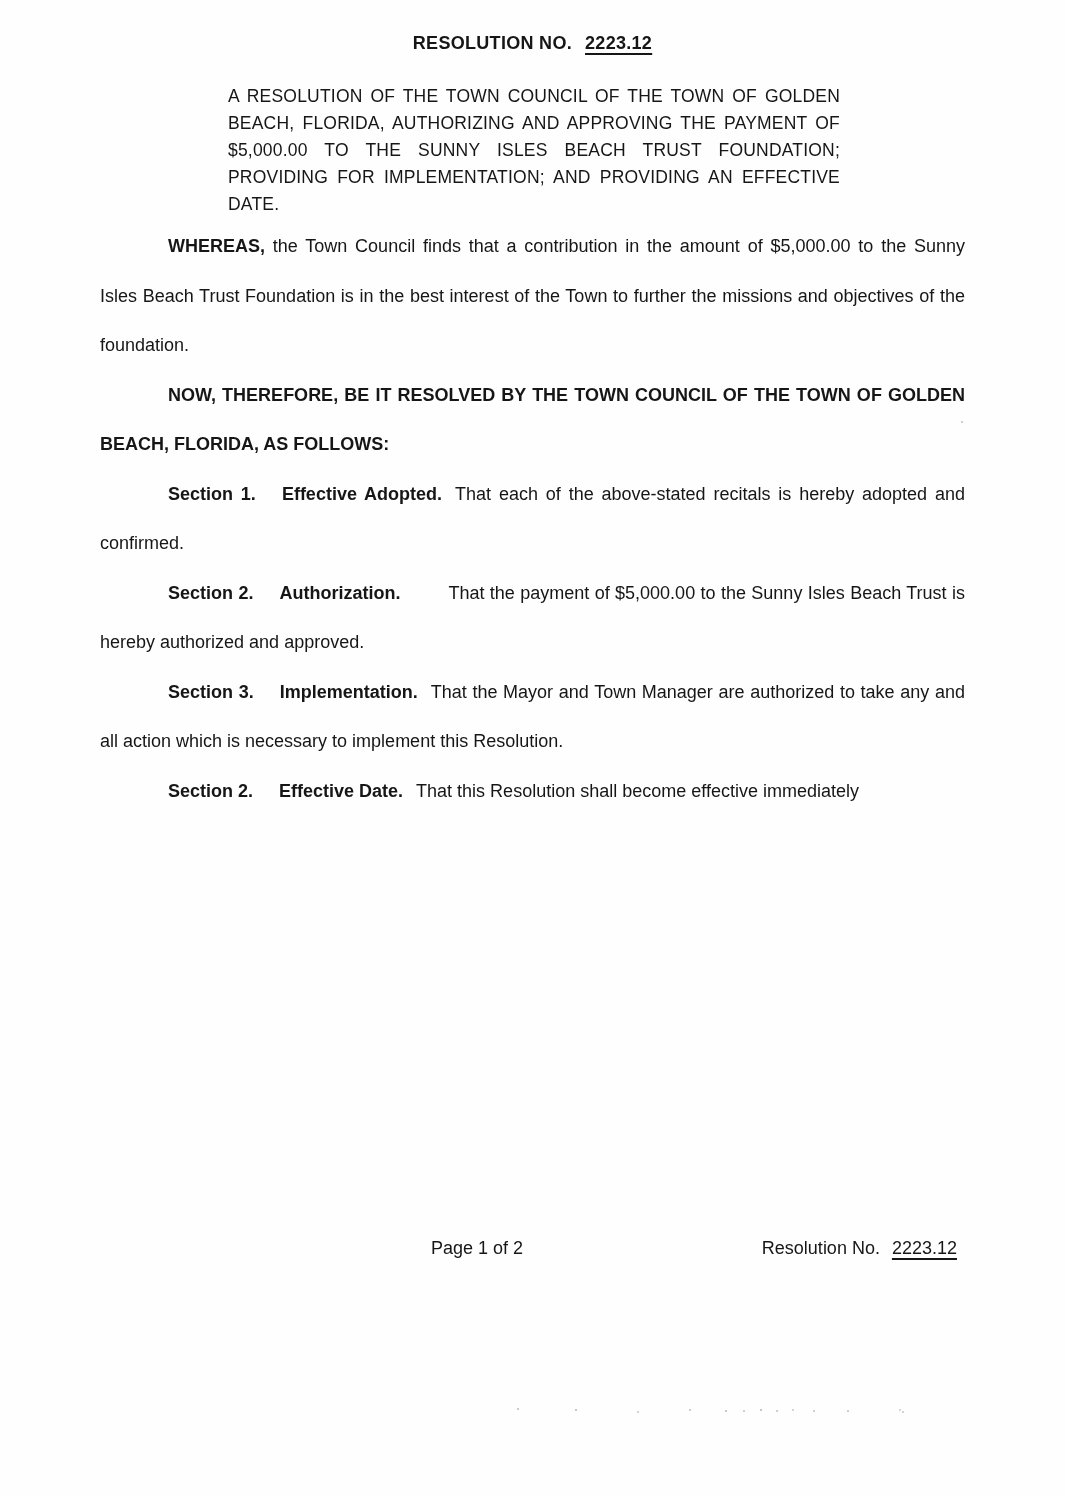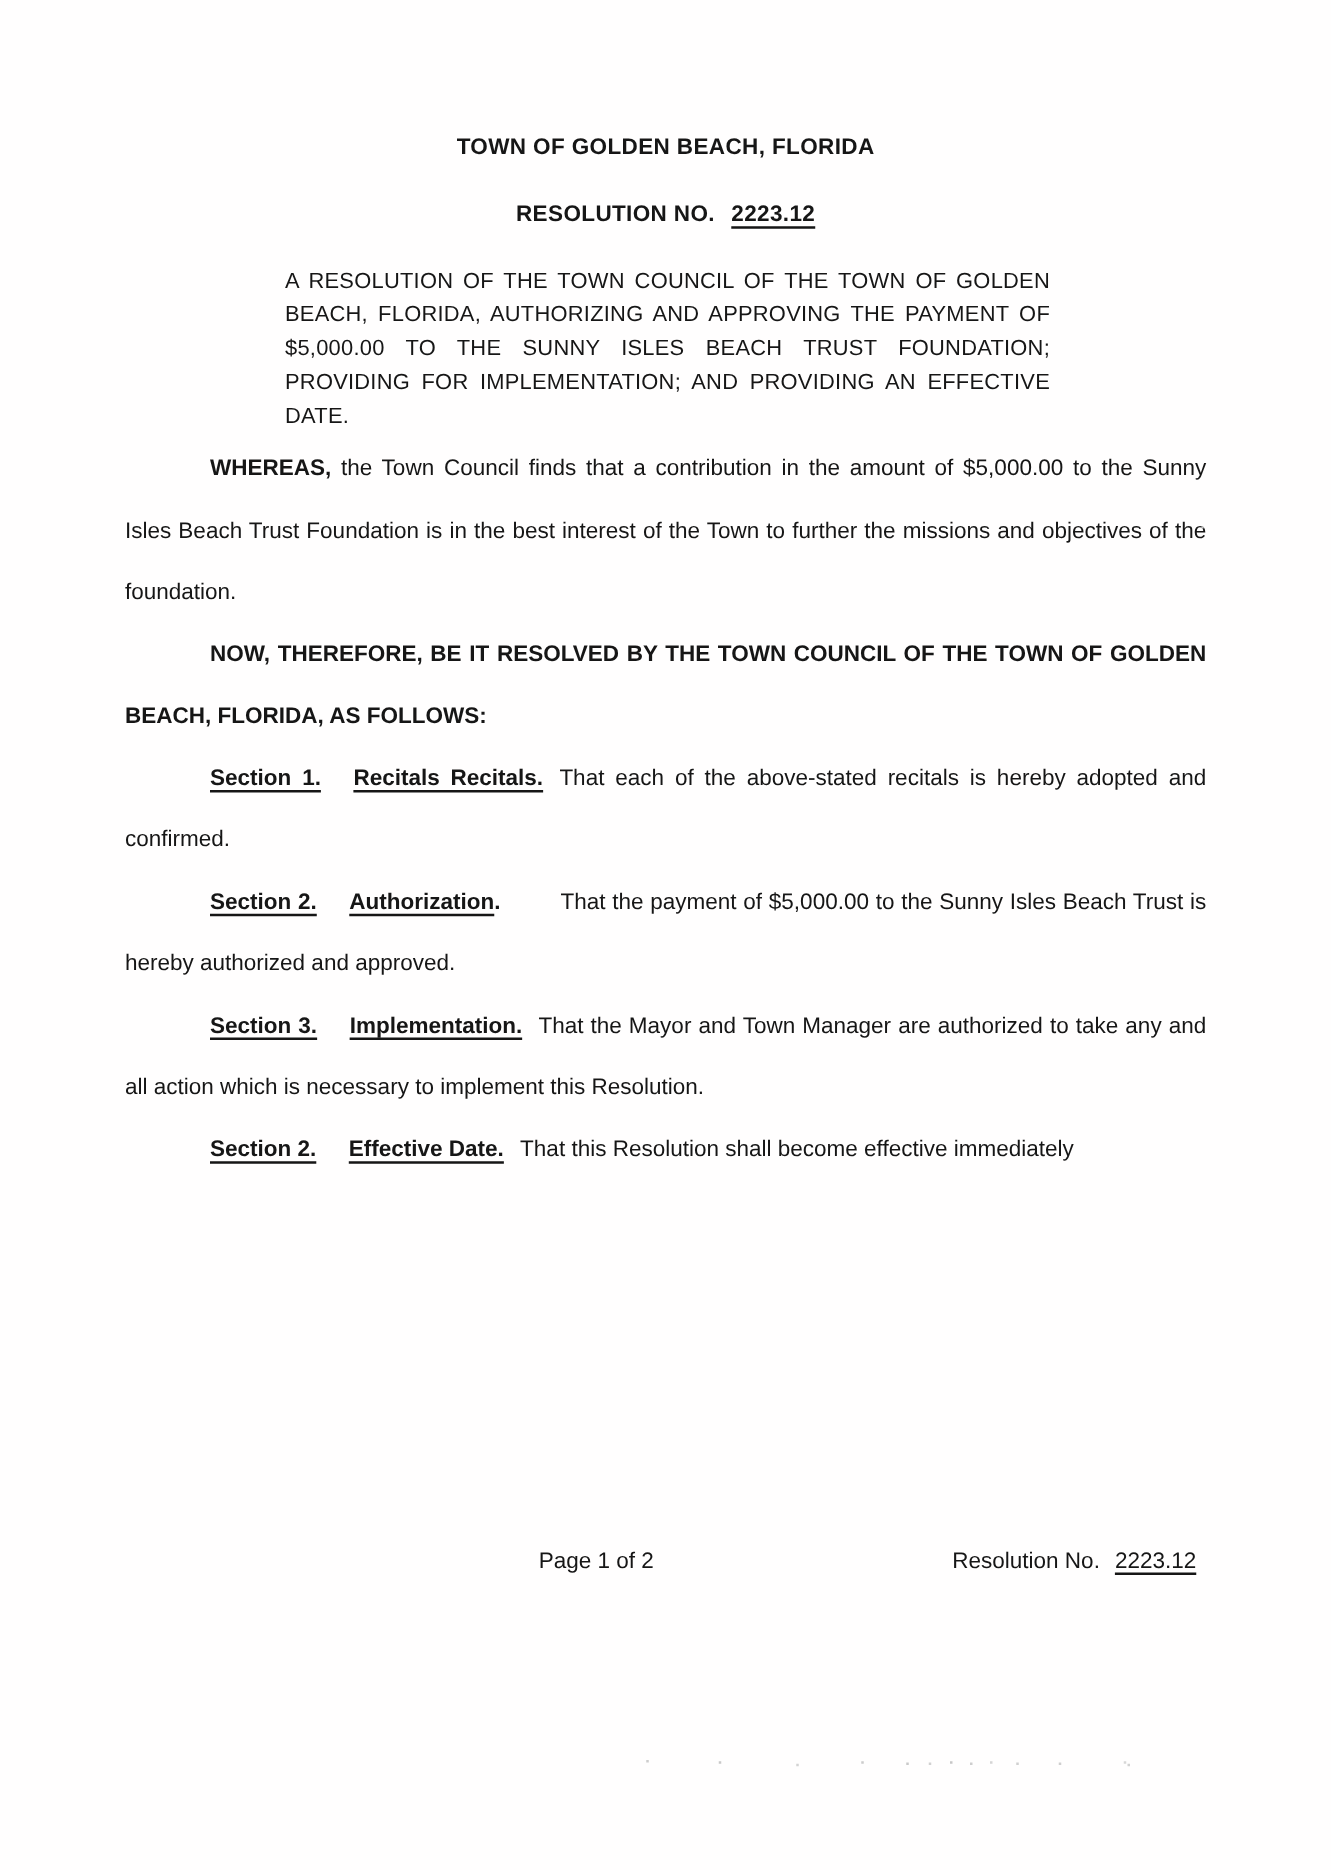--- a/index.html
+++ b/index.html
@@ -54,21 +54,20 @@
   }
   .body-text p {
     margin: 0;
     text-indent: 68px;
   }
   .lead { font-weight: bold; }
   .resolved-clause { font-weight: bold; }
 
   .sec-num, .sec-head {
     font-weight: bold;
-    text-decoration: underline;
     text-decoration-thickness: 2px;
     text-underline-offset: 4px;
   }
   .sec-tail { font-weight: bold; }
   .gap1 { display: inline-block; width: 26px; }
   .gap2 { display: inline-block; width: 13px; }
   .sec-2 .gap2 { display: inline-block; width: 48px; }
 
   .footer {
     position: absolute;
@@ -118,38 +117,37 @@
     border-radius: 50%;
     background: #c0c0c0;
   }
 </style>
 </head>
 <body>
 
 <div class="page">
   <div class="content">
 
-    <h1 class="doc-title">TOWN OF GOLDEN BEACH, FLORIDA</h1>
 
     <div class="res-line">
       <span>RESOLUTION NO.</span><span class="res-num">2223.12</span>
     </div>
 
     <p class="summary">A RESOLUTION OF THE TOWN COUNCIL OF THE TOWN OF GOLDEN BEACH, FLORIDA, AUTHORIZING AND APPROVING THE PAYMENT OF $5,000.00 TO THE SUNNY ISLES BEACH TRUST FOUNDATION; PROVIDING FOR IMPLEMENTATION; AND PROVIDING AN EFFECTIVE DATE.</p>
 
     <div class="body-text">
 
 
 
 
       <p><span class="lead">WHEREAS,</span><span> the Town Council finds that a contribution in the amount of $5,000.00 to the Sunny Isles Beach Trust Foundation is in the best interest of the Town to further the missions and objectives of the foundation.</span></p>
 
       <p class="resolved-clause">NOW, THEREFORE, BE IT RESOLVED BY THE TOWN COUNCIL OF THE TOWN OF GOLDEN BEACH, FLORIDA, AS FOLLOWS:</p>
 
-      <p class="sec-1"><span class="sec-num">Section 1.</span><span class="gap1"></span><span class="sec-head">Recitals Recitals.</span><span class="sec-tail"></span><span class="gap2"></span><span>That each of the above-stated recitals is hereby adopted and confirmed.</span></p>
+      <p class="sec-1"><span class="sec-num">Section 1.</span><span class="gap1"></span><span class="sec-head">Effective Adopted.</span><span class="sec-tail"></span><span class="gap2"></span><span>That each of the above-stated recitals is hereby adopted and confirmed.</span></p>
 
       <p class="sec-2"><span class="sec-num">Section 2.</span><span class="gap1"></span><span class="sec-head">Authorization</span><span class="sec-tail">.</span><span class="gap2"></span><span>That the payment of $5,000.00 to the Sunny Isles Beach Trust is hereby authorized and approved.</span></p>
 
       <p class="sec-3"><span class="sec-num">Section 3.</span><span class="gap1"></span><span class="sec-head">Implementation.</span><span class="sec-tail"></span><span class="gap2"></span><span>That the Mayor and Town Manager are authorized to take any and all action which is necessary to implement this Resolution.</span></p>
 
       <p class="sec-4"><span class="sec-num">Section 2.</span><span class="gap1"></span><span class="sec-head">Effective Date.</span><span class="sec-tail"></span><span class="gap2"></span><span>That this Resolution shall become effective immediately</span></p>
 
     </div>
   </div>
 

